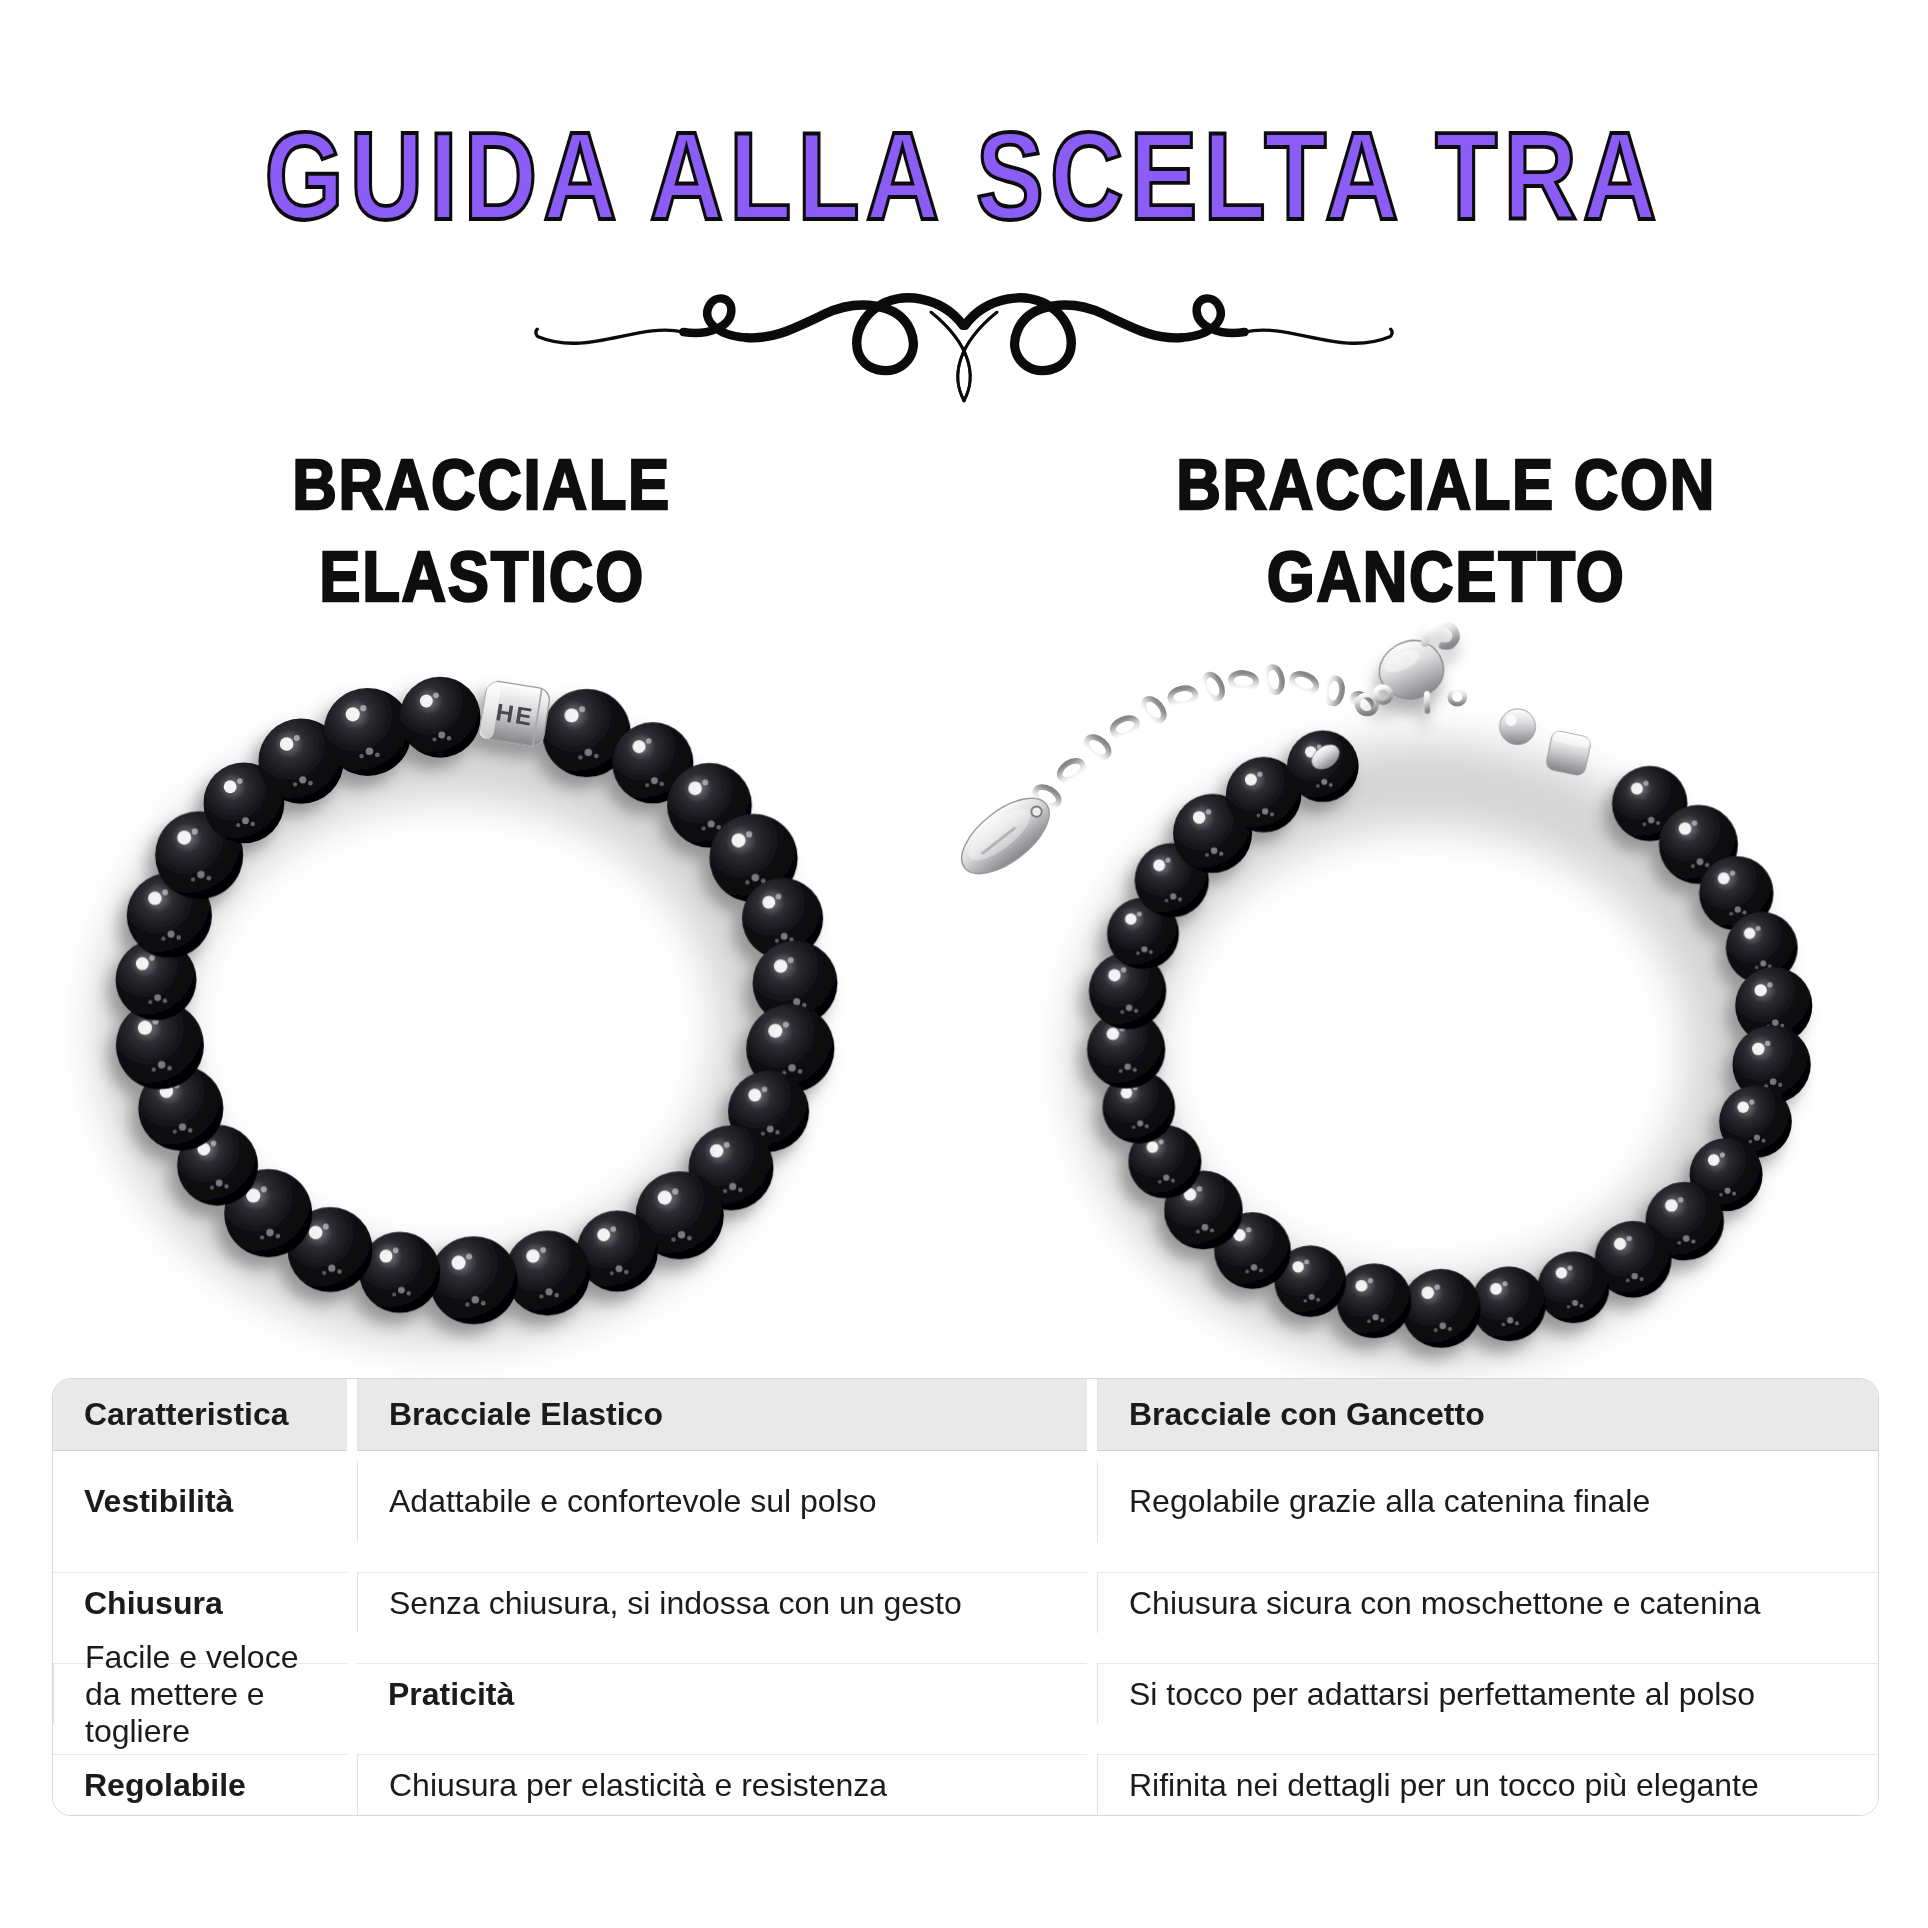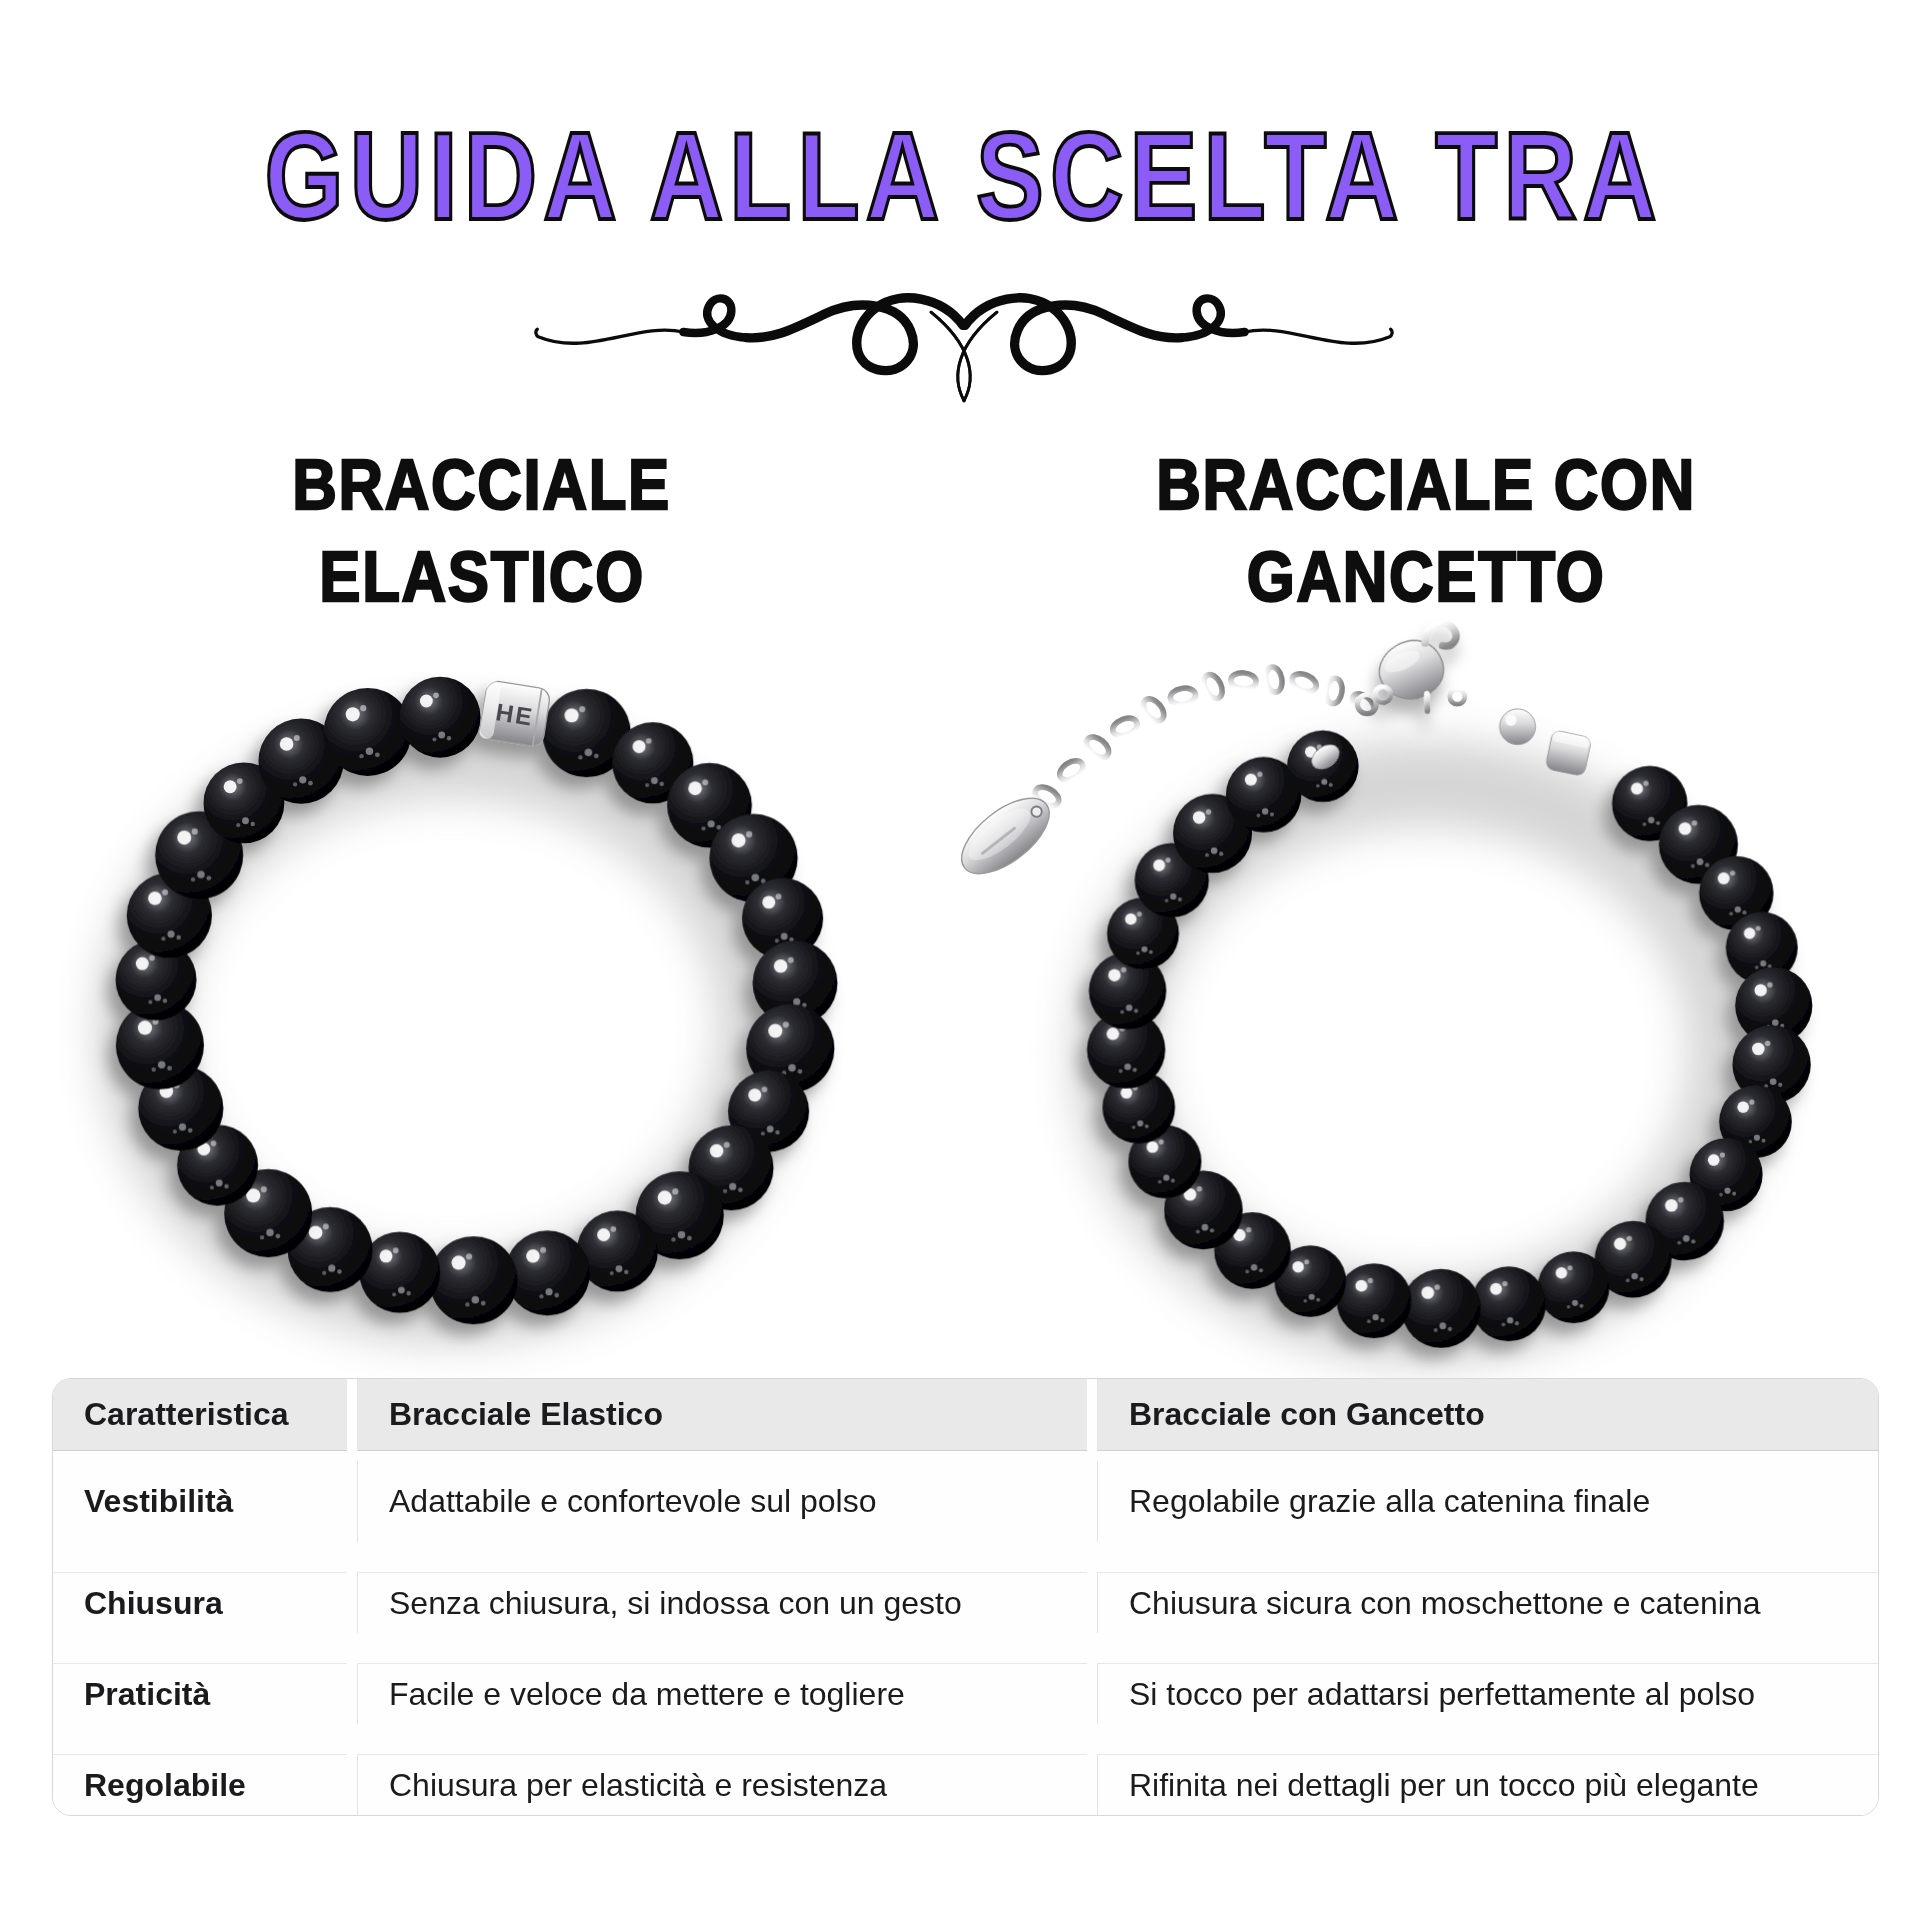--- a/index.html
+++ b/index.html
@@ -17,21 +17,21 @@
     -webkit-text-stroke:3.8px #0c0c0c;}
   .flourish{position:absolute;top:282px;left:526px;width:876px;height:132px;}
   .col-heading{
     position:absolute;top:439px;width:964px;text-align:center;
     font-size:71px;font-weight:bold;color:#0e0e0e;line-height:92px;letter-spacing:1.9px;
     white-space:nowrap;
   }
   .col-heading .cond{display:inline-block;transform:scaleX(.87);transform-origin:center;
     -webkit-text-stroke:2.4px #0e0e0e;}
   #heading-elastico{left:0;}
-  #heading-gancetto{left:944px;}
+  #heading-gancetto{left:964px;}
   .art{position:absolute;left:0;top:0;width:1928px;height:1928px;}
   .compare-table{
     position:absolute;left:52px;top:1378px;width:1825px;
     display:grid;grid-template-columns:294px 730px 801px;
     grid-template-rows:72px 81px 81px 81px 81px;
     border:1.9px solid #d7d7d9;border-radius:19px;overflow:hidden;background:#fefefe;
     font-size:32px;color:#1b1b1d;gap:10px;
   }
   .cell{display:flex;align-items:center;padding-left:31px;padding-right:9.4px;background:#fefefe;}
   .cell.hdr{background:#e9e9ea;font-weight:bold;border-bottom:1.9px solid #d0d0d3;}
@@ -563,21 +563,21 @@
   <div class="cell hdr c3">Bracciale con Gancetto</div>
 
   <div class="cell feat c1">Vestibilità</div>
   <div class="cell c2">Adattabile e confortevole sul polso</div>
   <div class="cell c3">Regolabile grazie alla catenina finale</div>
 
   <div class="cell feat c1 rowtop">Chiusura</div>
   <div class="cell c2 rowtop">Senza chiusura, si indossa con un gesto</div>
   <div class="cell c3 rowtop">Chiusura sicura con moschettone e catenina</div>
 
+  <div class="cell c2 rowtop">Facile e veloce da mettere e togliere</div>
   <div class="cell feat c1 rowtop">Praticità</div>
-  <div class="cell c2 rowtop">Facile e veloce da mettere e togliere</div>
   <div class="cell c3 rowtop">Si tocco per adattarsi perfettamente al polso</div>
 
   <div class="cell feat c1 rowtop">Regolabile</div>
   <div class="cell c2 rowtop">Chiusura per elasticità e resistenza</div>
   <div class="cell c3 rowtop">Rifinita nei dettagli per un tocco più elegante</div>
 </div>
 
 
 </body></html>

